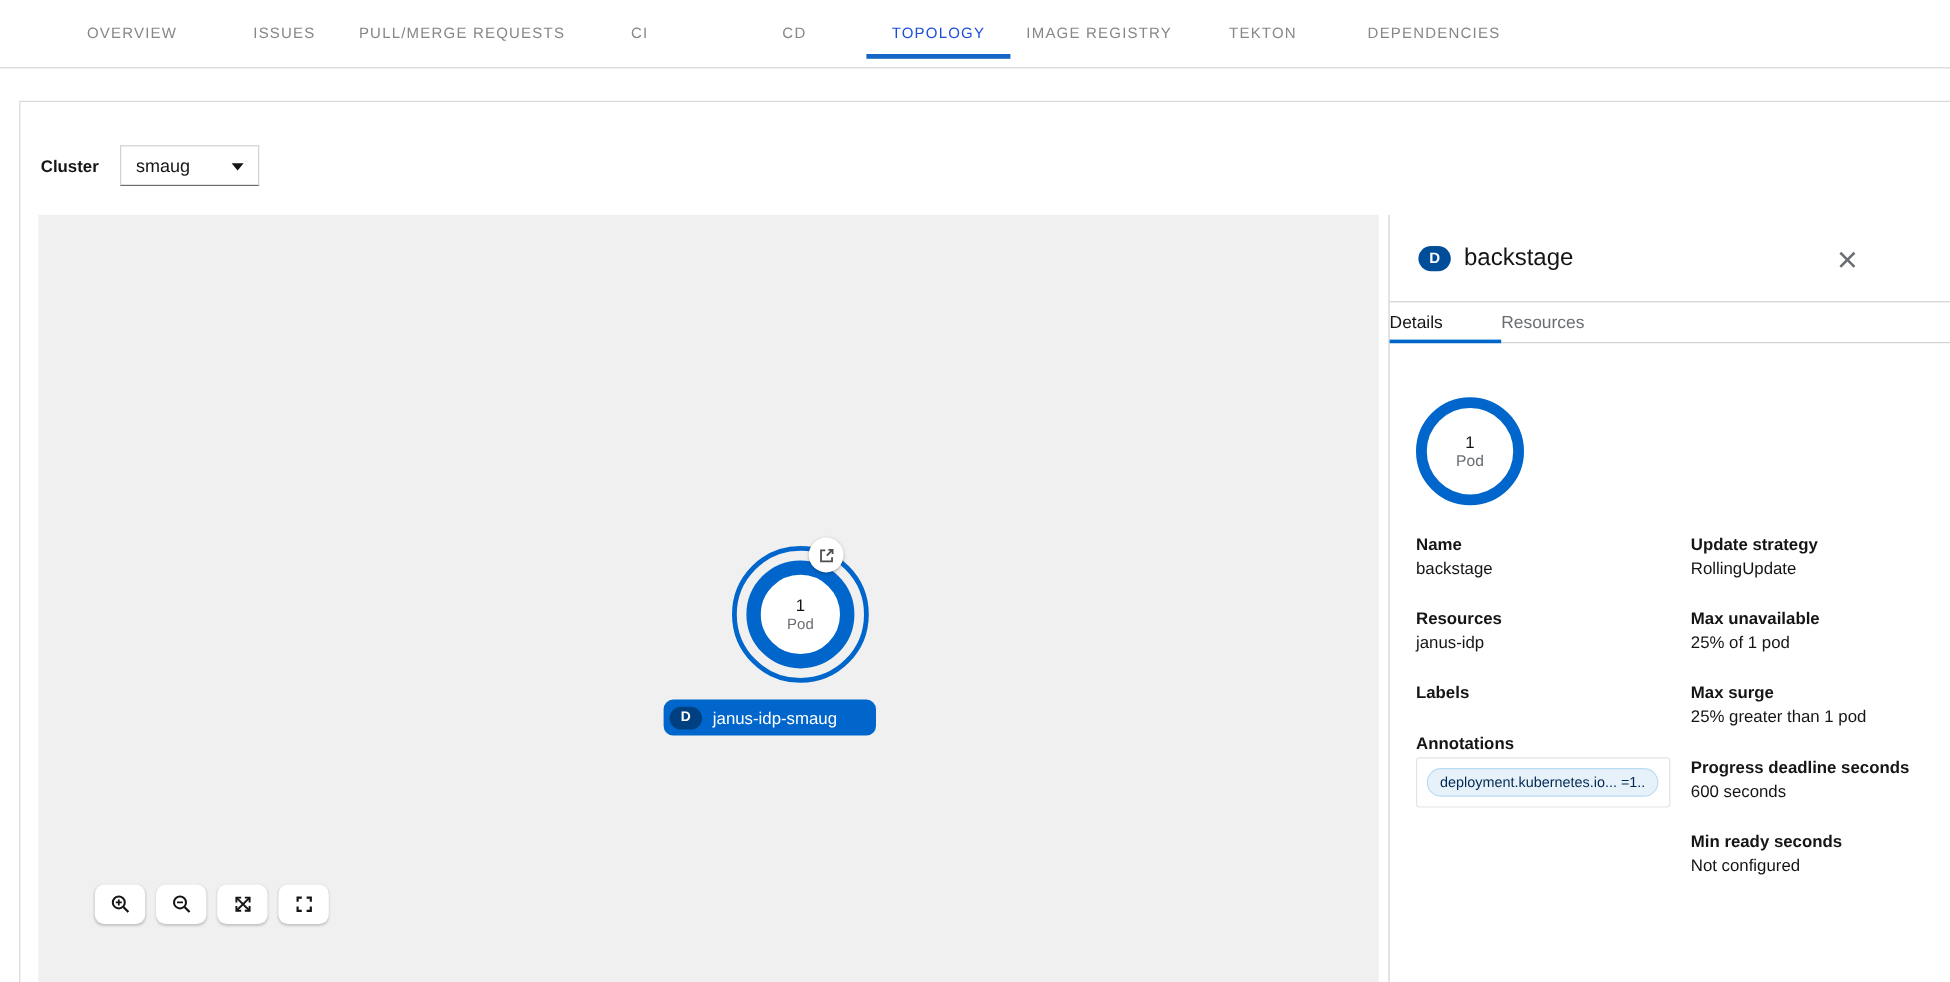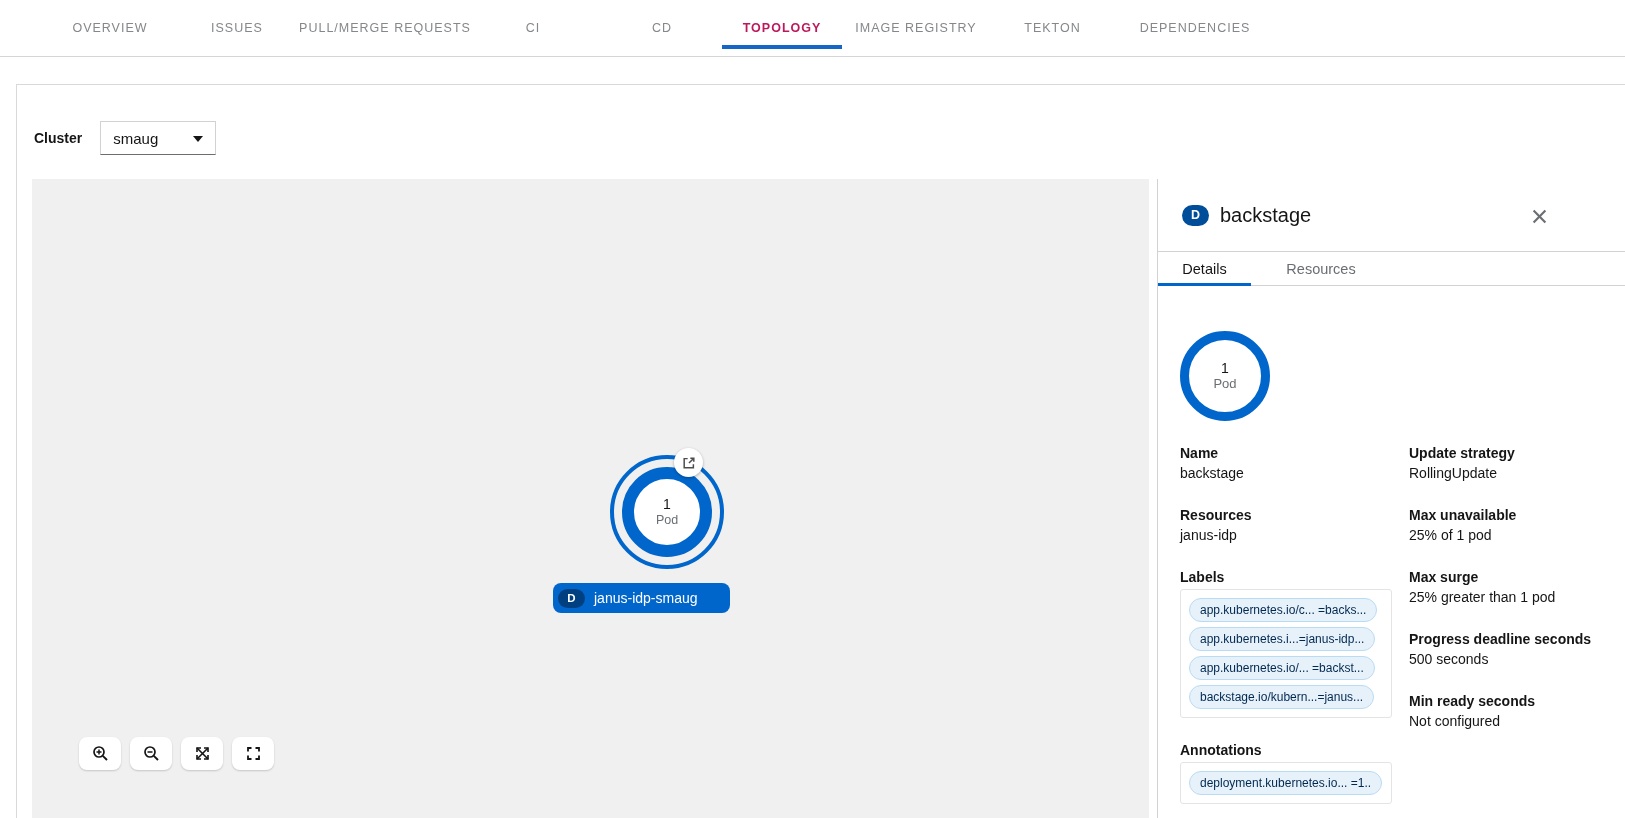--- a/index.html
+++ b/index.html
@@ -5,21 +5,21 @@
   * { margin:0; padding:0; box-sizing:border-box; }
   html,body { width:1625px; height:818px; overflow:hidden; background:#fff;
     font-family:"Liberation Sans","DejaVu Sans",sans-serif; color:#151515; }
 
   
   .tabbar { position:absolute; left:0; top:0; width:1625px; height:57px;
     background:#fff; border-bottom:1px solid #d5d5d5; display:flex; padding-left:52px; }
   .tab { position:relative; height:56px; display:flex; align-items:center; justify-content:center;
     font-size:12.5px; letter-spacing:1px; font-weight:500; color:#85878a; cursor:pointer;
     text-transform:uppercase; white-space:nowrap; }
-  .tab.active { color:#be185d; font-weight:700; }
+  .tab.active { color:#1d4ed8; font-weight:400; }
   .tab .indicator { position:absolute; left:0; right:0; bottom:7px; height:4px; background:#1666c5; }
 
   
   .card { position:absolute; left:16px; top:84px; width:1620px; height:745px;
     background:#fff; border:1px solid #d9d9d9; }
 
   .cluster-row { position:absolute; left:17px; top:36px; display:flex; align-items:center; }
   .cluster-label { font-size:14px; font-weight:700; margin-right:18px; }
   .select { position:relative; width:116px; height:34px; background:#fff;
     border:1px solid #d2d2d2; border-bottom:1px solid #6a6e73;
@@ -65,21 +65,21 @@
     background:#fff; border-left:1px solid #d2d2d2; }
   .panel-header { position:relative; height:72px; display:flex; align-items:center; padding:0 24px; }
   .res-badge { width:27px; height:21px; border-radius:11px; background:#004e99; color:#fff;
     font-size:12.5px; font-weight:700; display:flex; align-items:center; justify-content:center;
     margin-right:11px; flex:none; }
   .panel-title { font-size:20px; color:#151515; }
   .close-btn { position:absolute; left:370px; top:26px; width:22px; height:22px; border:none;
     background:transparent; color:#6a6e73; cursor:pointer; display:flex; align-items:center; justify-content:center; }
 
   .panel-tabs { display:flex; height:35px; border-top:1px solid #d2d2d2; border-bottom:1px solid #d2d2d2; }
-  .ptab { position:relative; display:flex; align-items:center; justify-content:center;
+  .ptab { position:relative; display:flex; align-items:center; 
     font-size:14.5px; color:#6a6e73; cursor:pointer; }
   .ptab.active { color:#151515; }
   .ptab.active .pindicator { position:absolute; left:0; right:0; bottom:-1px; height:3px; background:#0066cc; }
 
   .panel-body { position:absolute; left:0; top:108px; bottom:0; width:470px;
     padding:44px 0 0 22px; overflow:hidden; }
   .pdonut { width:90px; height:90px; border:9px solid #0066cc; border-radius:50%;
     display:flex; flex-direction:column; align-items:center; justify-content:center; margin-bottom:22px; }
   .pdonut .count { font-size:14px; line-height:16px; color:#151515; }
   .pdonut .unit  { font-size:13px; line-height:16px; color:#6a6e73; }
@@ -241,26 +241,20 @@
           <div class="fgroup">
             <div class="flabel">Name</div>
             <div class="fvalue">backstage</div>
           </div>
           <div class="fgroup">
             <div class="flabel">Resources</div>
             <div class="fvalue">janus-idp</div>
           </div>
           <div class="fgroup">
             <div class="flabel">Labels</div>
-            <div class="chipbox">
-              <span class="chip">app.kubernetes.io/c... =backs...</span>
-              <span class="chip">app.kubernetes.i...=janus-idp...</span>
-              <span class="chip">app.kubernetes.io/... =backst...</span>
-              <span class="chip">backstage.io/kubern...=janus...</span>
-            </div>
           </div>
           <div class="fgroup">
             <div class="flabel">Annotations</div>
             <div class="chipbox">
               <span class="chip">deployment.kubernetes.io... =1..</span>
             </div>
           </div>
         </div>
 
         <div class="dcol2">
@@ -271,21 +265,21 @@
           <div class="fgroup">
             <div class="flabel">Max unavailable</div>
             <div class="fvalue">25% of 1 pod</div>
           </div>
           <div class="fgroup">
             <div class="flabel">Max surge</div>
             <div class="fvalue">25% greater than 1 pod</div>
           </div>
           <div class="fgroup">
             <div class="flabel">Progress deadline seconds</div>
-            <div class="fvalue">500 seconds</div>
+            <div class="fvalue">600 seconds</div>
           </div>
           <div class="fgroup">
             <div class="flabel">Min ready seconds</div>
             <div class="fvalue">Not configured</div>
           </div>
         </div>
 
       </div>
     </div>
   </aside>

